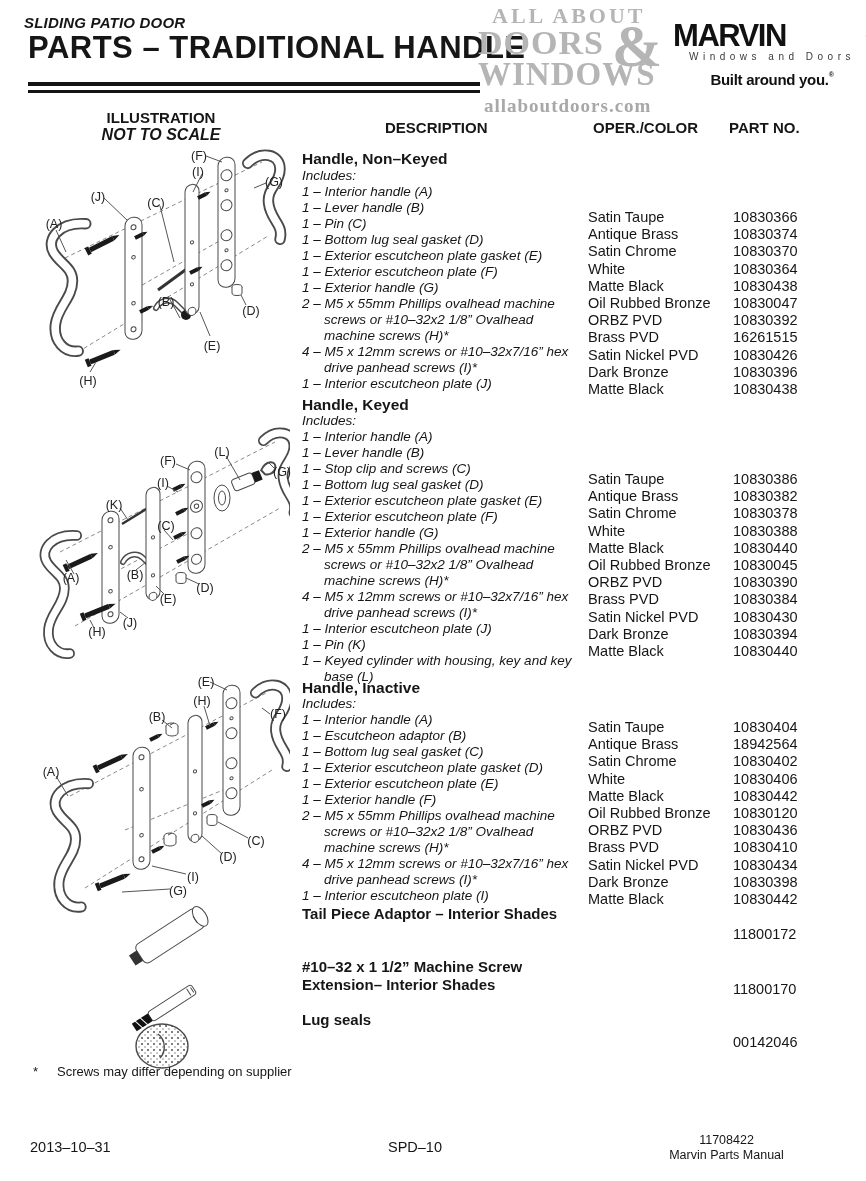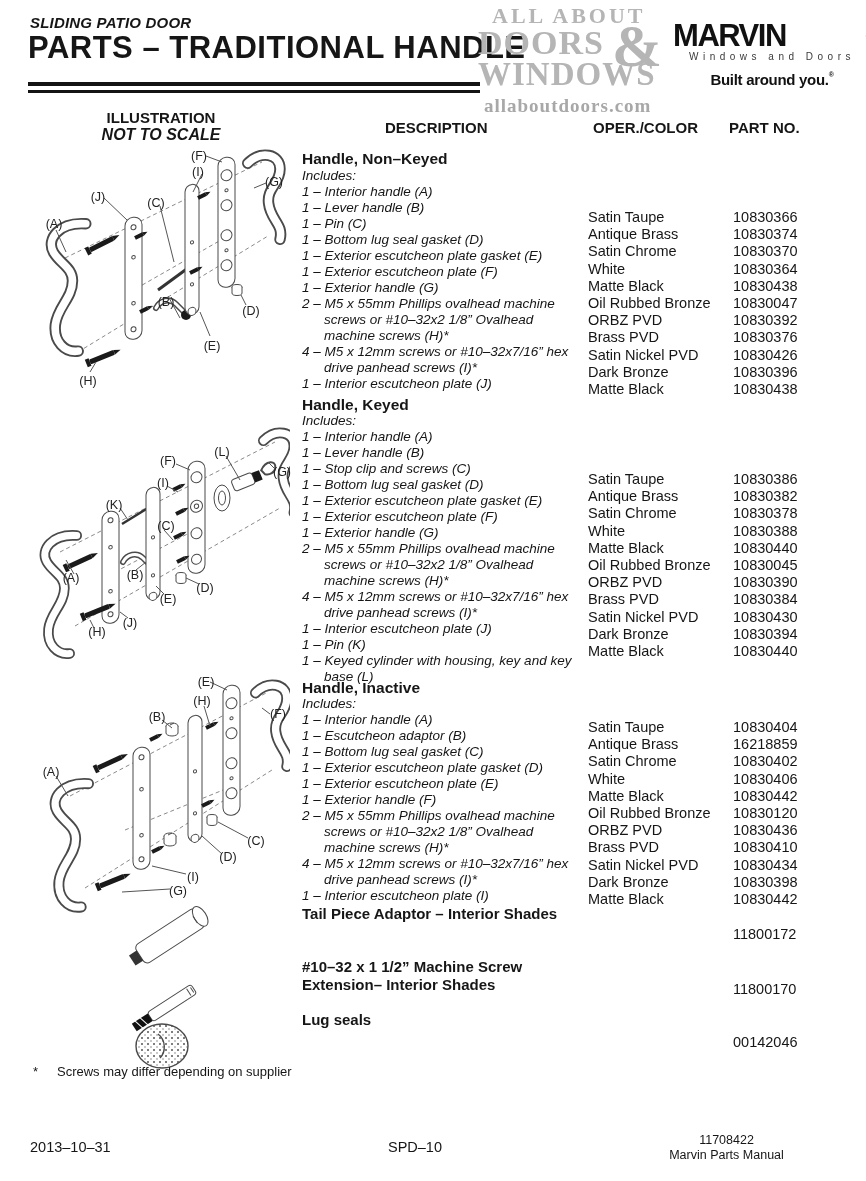--- a/index.html
+++ b/index.html
@@ -1,21 +1,21 @@
 <!DOCTYPE html>
 <html><head>
 <meta charset="utf-8">
 <style>
   html,body{margin:0;padding:0;background:#e8e8e8;}
   .page{position:relative;width:866px;height:1181px;background:#ffffff;margin:0 auto;
         font-family:"Liberation Sans",sans-serif;color:#161616;overflow:hidden;}
   .abs{position:absolute;}
 
   
-  .subtitle{left:30px;top:14px;font-size:15px;font-style:italic;font-weight:600;letter-spacing:.2px;}
+  .subtitle{left:24px;top:14px;font-size:15px;font-style:italic;font-weight:600;letter-spacing:.2px;}
   .title{left:28px;top:30px;font-size:31px;font-weight:800;letter-spacing:.5px;white-space:nowrap;}
   .dblrule{left:28px;top:82px;width:452px;height:4px;border-top:4px solid #141414;border-bottom:3px solid #141414;}
 
   
   .wm{left:478px;top:6px;width:200px;color:#b5b5b5;font-family:"Liberation Serif",serif;font-weight:bold;line-height:.95;}
   .wm .l1{font-size:22px;letter-spacing:3px;padding-left:14px;}
   .wm .l2{font-size:34px;letter-spacing:1px;}
   .wm .amp{position:absolute;right:16px;top:10px;font-size:60px;line-height:1;}
   .wm .l3{font-size:33px;letter-spacing:1px;}
   .wm .url{font-size:19px;color:#a8a8a8;letter-spacing:1px;margin-top:6px;padding-left:6px;}
@@ -165,21 +165,21 @@
       <div class="crow">
       <span class="cname">Oil Rubbed Bronze</span>
       <span class="cpart">10830047</span>
     </div>
       <div class="crow">
       <span class="cname">ORBZ PVD</span>
       <span class="cpart">10830392</span>
     </div>
       <div class="crow">
       <span class="cname">Brass PVD</span>
-      <span class="cpart">10830376</span>
+      <span class="cpart">16261515</span>
     </div>
       <div class="crow">
       <span class="cname">Satin Nickel PVD</span>
       <span class="cpart">10830426</span>
     </div>
       <div class="crow">
       <span class="cname">Dark Bronze</span>
       <span class="cpart">10830396</span>
     </div>
       <div class="crow">
@@ -422,21 +422,21 @@
       <div class="it">4 – M5 x 12mm screws or #10–32x7/16” hex drive panhead screws (I)*</div>
       <div class="it">1 – Interior escutcheon plate (I)</div>
     </div>
   <div class="abs crows" style="left:588px;top:687px;">
       <div class="crow">
       <span class="cname">Satin Taupe</span>
       <span class="cpart">10830404</span>
     </div>
       <div class="crow">
       <span class="cname">Antique Brass</span>
-      <span class="cpart">16218859</span>
+      <span class="cpart">18942564</span>
     </div>
       <div class="crow">
       <span class="cname">Satin Chrome</span>
       <span class="cpart">10830402</span>
     </div>
       <div class="crow">
       <span class="cname">White</span>
       <span class="cpart">10830406</span>
     </div>
       <div class="crow">

